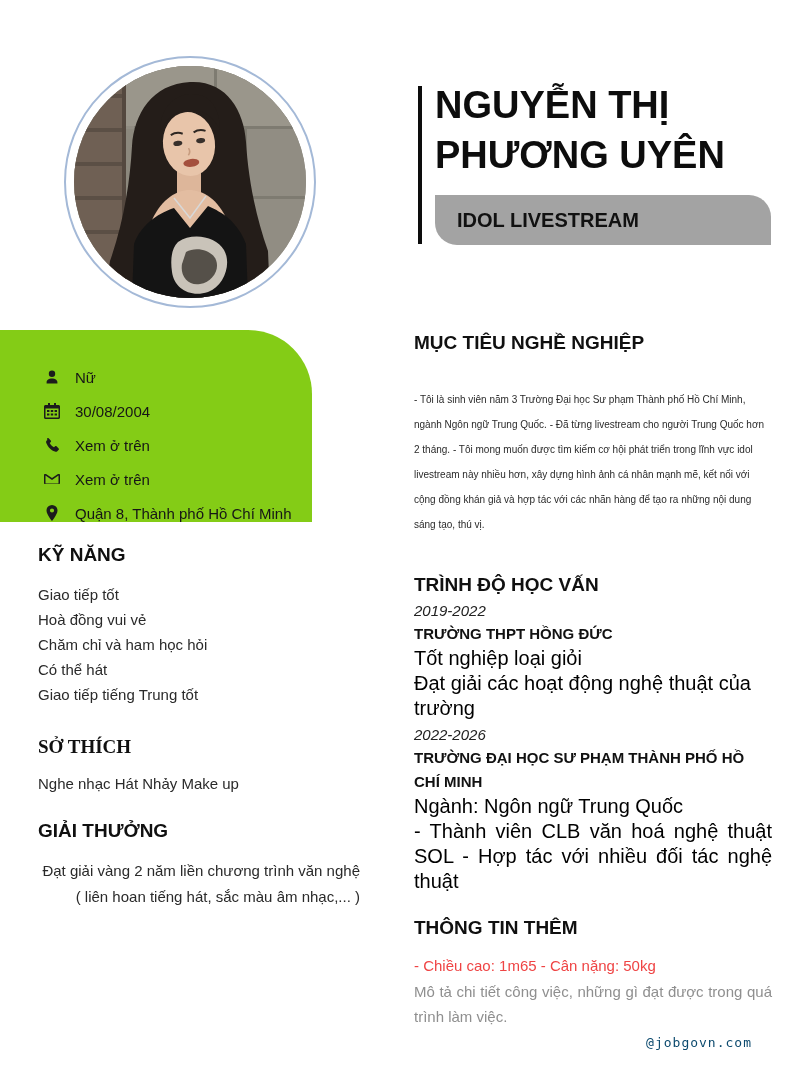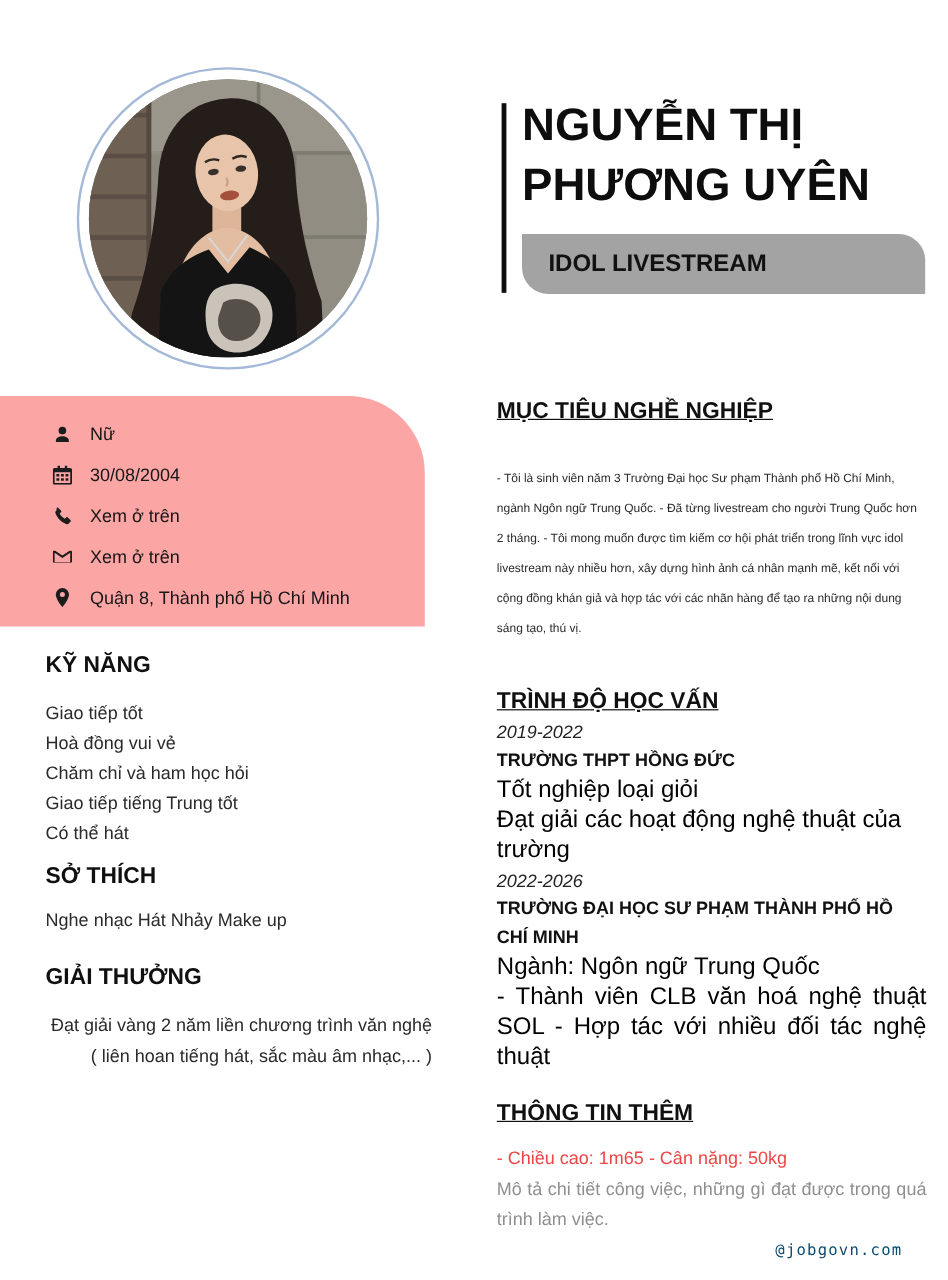--- a/index.html
+++ b/index.html
@@ -16,53 +16,53 @@
     border:2px solid #a4b9d7; border-radius:50%;
   }
   .photo-circle {
     position:absolute; left:8px; top:8px; width:232px; height:232px;
     border-radius:50%; overflow:hidden; background:#8f8c82;
   }
   .photo-circle svg { display:block; width:100%; height:100%; }
 
   
   .info-panel {
-    position:absolute; left:0; top:330px; width:354px; height:192px;
-    background:#fca5a5; border-radius:0 64px 0 0;
-    padding:15px 10px 0 44px;
+    position:absolute; left:0; top:330px; width:312px; height:192px;
+    background:#84cc16; border-radius:0 64px 0 0;
+    padding:30px 10px 0 44px;
   }
   .info-row { display:flex; align-items:center; height:34px; gap:15px; }
   .info-row svg { flex:0 0 16px; width:16px; height:16px; fill:#1c1c1c; }
   .info-value { font-size:15px; color:#161616; }
 
   
   .left-col { position:absolute; left:38px; top:0; width:322px; }
   .h-left { font-size:19px; font-weight:bold; color:#101010; line-height:24px; }
   .skills-head { margin-top:543px; }
   .skill-list { margin-top:15px; }
   .skill-item { font-size:15px; line-height:25px; color:#2a2a2a; }
-  .hobby-head { margin-top:12px; }
+  .hobby-head { margin-top:28px;font-family:Liberation Serif, serif; }
   .hobby-text { margin-top:13px; font-size:15px; color:#2a2a2a; line-height:24px; }
   .award-head { margin-top:23px; }
   .award-text { margin-top:15px; font-size:15px; color:#2a2a2a; line-height:26px;text-align:right; }
 
   
   .right-col { position:absolute; left:414px; top:0; width:358px; }
   .name-block { position:relative; margin-top:80px; padding-left:21px; }
   .name-bar { position:absolute; left:4px; top:6px; width:4px; height:158px; background:#0d0d0d; }
   .person-name { font-size:38px; line-height:50px; font-weight:bold; color:#0d0d0d; }
   .title-banner {
     margin-top:15px; margin-left:21px; width:336px; height:50px;
     background:#a3a3a3; border-radius:0 22px 0 22px;
   }
   .title-banner span {
     display:block; padding-left:22px; line-height:50px;
     font-size:20px; font-weight:bold; color:#111111;
   }
-  .h-right { font-size:19px; font-weight:bold; color:#101010; line-height:24px;text-decoration:underline; }
+  .h-right { font-size:19px; font-weight:bold; color:#101010; line-height:24px; }
   .objective-head { margin-top:86px; }
   .objective-text { margin-top:32px; font-size:10px; line-height:25px; color:#2a2a2a; }
   .edu-head { margin-top:36px; }
   .edu-entry { margin-top:3px; }
   .edu-period { font-size:15px; font-style:italic; color:#222; line-height:22px; }
   .edu-school { font-size:15px; font-weight:bold; color:#111; line-height:24px; }
   .edu-line { font-size:20px; line-height:25px; color:#000000; }
   .edu-line.justify { text-align:justify; }
   .more-head { margin-top:22px; }
   .more-line1 { margin-top:14px; font-size:15px; color:#ef4444; line-height:24px; }
@@ -159,22 +159,22 @@
       <span class="info-value">Quận 8, Thành phố Hồ Chí Minh</span>
     </div>
   </div>
 
   <div class="left-col">
     <div class="h-left skills-head">KỸ NĂNG</div>
     <div class="skill-list">
       <div class="skill-item">Giao tiếp tốt</div>
       <div class="skill-item">Hoà đồng vui vẻ</div>
       <div class="skill-item">Chăm chỉ và ham học hỏi</div>
+      <div class="skill-item">Có thể hát</div>
       <div class="skill-item">Giao tiếp tiếng Trung tốt</div>
-      <div class="skill-item">Có thể hát</div>
     </div>
 
     <div class="h-left hobby-head">SỞ THÍCH</div>
     <div class="hobby-text">Nghe nhạc Hát Nhảy Make up</div>
 
     <div class="h-left award-head">GIẢI THƯỞNG</div>
     <div class="award-text">Đạt giải vàng 2 năm liền chương trình văn nghệ ( liên hoan tiếng hát, sắc màu âm nhạc,... )</div>
   </div>
 
   <div class="right-col">

